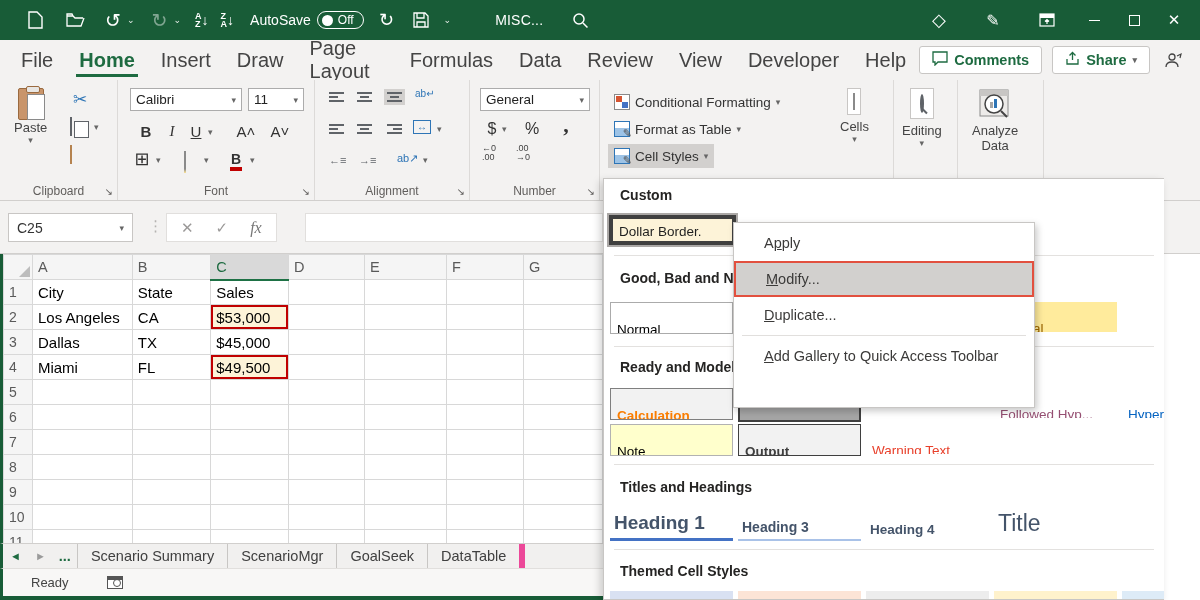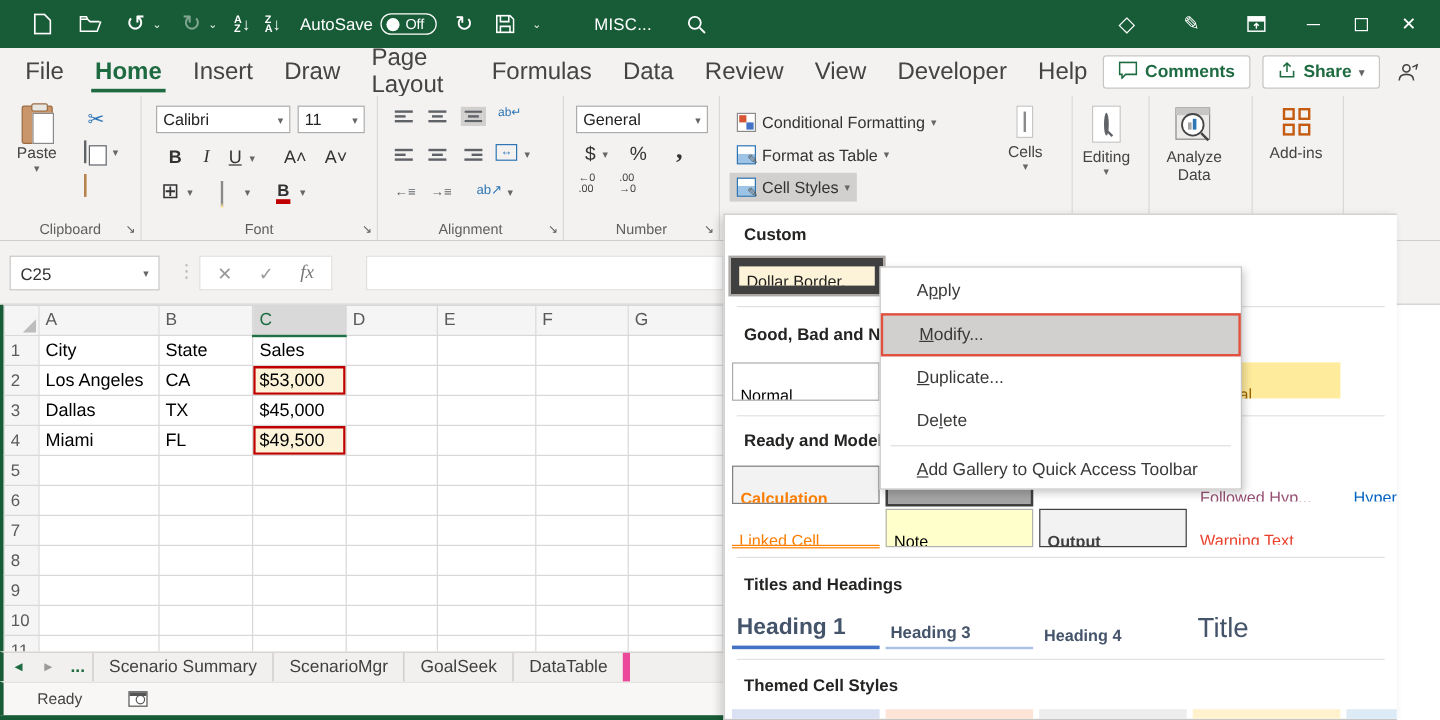--- a/index.html
+++ b/index.html
@@ -103,21 +103,21 @@
 .it-normal{border:1px solid #ABABAB;background:#fff}
 .it-neutral{background:#FFEB9C;color:#9C6500}
 .it-calc{background:#F2F2F2;border:1px solid #7F7F7F;color:#FA7D00;font-weight:bold}
 .it-check{background:#A5A5A5;border:2px solid #3F3F3F;color:#fff;font-weight:bold}
 .it-linked{color:#FA7D00;border-bottom:3px double #FF8001}
 .it-note{background:#FFFFCC;border:1px solid #B2B2B2}
 .it-output{background:#F2F2F2;border:1px solid #3F3F3F;color:#3F3F3F;font-weight:bold}
 .it-warn{color:#E8402B}
 .it-fhyp{color:#954F72;text-decoration:underline}
 .it-hyp{color:#0563C1;text-decoration:underline}
-.dollarbtn{position:absolute;left:5px;width:127px;height:30px;outline:2px solid #ABA8A6;border:7px solid #404040;background:#FDF3D8;font-size:13.5px;line-height:25px;padding:0 6px;white-space:nowrap;overflow:hidden;color:#1f1f1f}
+.dollarbtn{position:absolute;left:5px;width:127px;height:30px;outline:2px solid #ABA8A6;border:4px solid #404040;background:#FDF3D8;font-size:13.5px;line-height:25px;padding:0 6px;white-space:nowrap;overflow:hidden;color:#1f1f1f}
 .hrow{position:absolute;left:6px;display:flex;gap:5px;align-items:flex-end;height:38px}
 .hitem{width:123px;color:#44546A;font-weight:bold;padding:0 4px 4px 4px;white-space:nowrap;overflow:hidden}
 .h1{font-size:19px;border-bottom:3px solid #4472C4}
 .h2{font-size:17px;border-bottom:3px solid #A9BEE2}
 .h3{font-size:14px;border-bottom:2px solid #A9C2E8}
 .h4{font-size:13.5px}
 .httl{font-size:23px;font-weight:normal;width:90px}
 .swatch{width:123px;height:28px}
 
 .cmenu{position:absolute;left:733px;top:222px;width:302px;height:186px;background:#fff;border:1px solid #C8C6C4;box-shadow:2px 3px 7px rgba(0,0,0,.22);padding-top:2px;z-index:10}
@@ -370,31 +370,20 @@
               <circle cx="16" cy="16" r="9" fill="#fff" stroke="#444" stroke-width="1.5"></circle>
               <rect x="12" y="14" width="3" height="6" fill="#A6A6A6"></rect>
               <rect x="16" y="11" width="3" height="9" fill="#2E75B6"></rect>
               <path d="M23 23l6 6" stroke="#444" stroke-width="2"></path>
             </svg></span>
         <span>Analyze</span>
           <span>Data</span>
       </div>
     </div>
 
-    <div class="rgroup" style="left:1044px;width:76px">
-      <div class="bigbtn" style="position:absolute;left:14px;top:10px">
-        <span class="addins-ic">
-            <i></i>
-            <i></i>
-            <i></i>
-            <i></i>
-          </span>
-        <span style="margin-top:7px">Add-ins</span>
-      </div>
-    </div>
   </div>
 
   <div class="fbar">
     <div class="namebox">
         <span>C25</span>
         <span class="ddcaret">▾</span>
       </div>
     <span class="fdots">⋮</span>
     <div class="fbtns">
       <span>✕</span>
@@ -575,21 +564,20 @@
 
     <div class="phead" style="top:180px">Ready and Model</div>
     <div class="prow" style="top:209px">
       <span class="pitem it-calc">Calculation</span>
       <span class="pitem it-check"></span>
       <span class="pitem"></span>
       <span class="pitem it-fhyp">Followed Hyp...</span>
       <span class="pitem it-hyp">Hyperlink</span>
     </div>
     <div class="prow" style="top:245px">
-      <span class="pitem it-linked">Linked Cell</span>
       <span class="pitem it-note">Note</span>
       <span class="pitem it-output">Output</span>
       <span class="pitem it-warn">Warning Text</span>
     </div>
     <div class="pdiv" style="top:285px"></div>
 
     <div class="phead" style="top:300px">Titles and Headings</div>
     <div class="hrow" style="top:324px">
       <span class="hitem h1">Heading 1</span>
       <span class="hitem h3">Heading 3</span>
@@ -617,25 +605,20 @@
     <div class="citem hl">
         <span></span>
         <span class="ckey">M</span>
         <span>odify...</span>
       </div>
     <div class="citem">
         <span></span>
         <span class="ckey">D</span>
         <span>uplicate...</span>
       </div>
-    <div class="citem">
-        <span>De</span>
-        <span class="ckey">l</span>
-        <span>ete</span>
-      </div>
     <div class="csep"></div>
     <div class="citem">
         <span></span>
         <span class="ckey">A</span>
         <span>dd Gallery to Quick Access Toolbar</span>
       </div>
   </div>
 
 </div>
 

